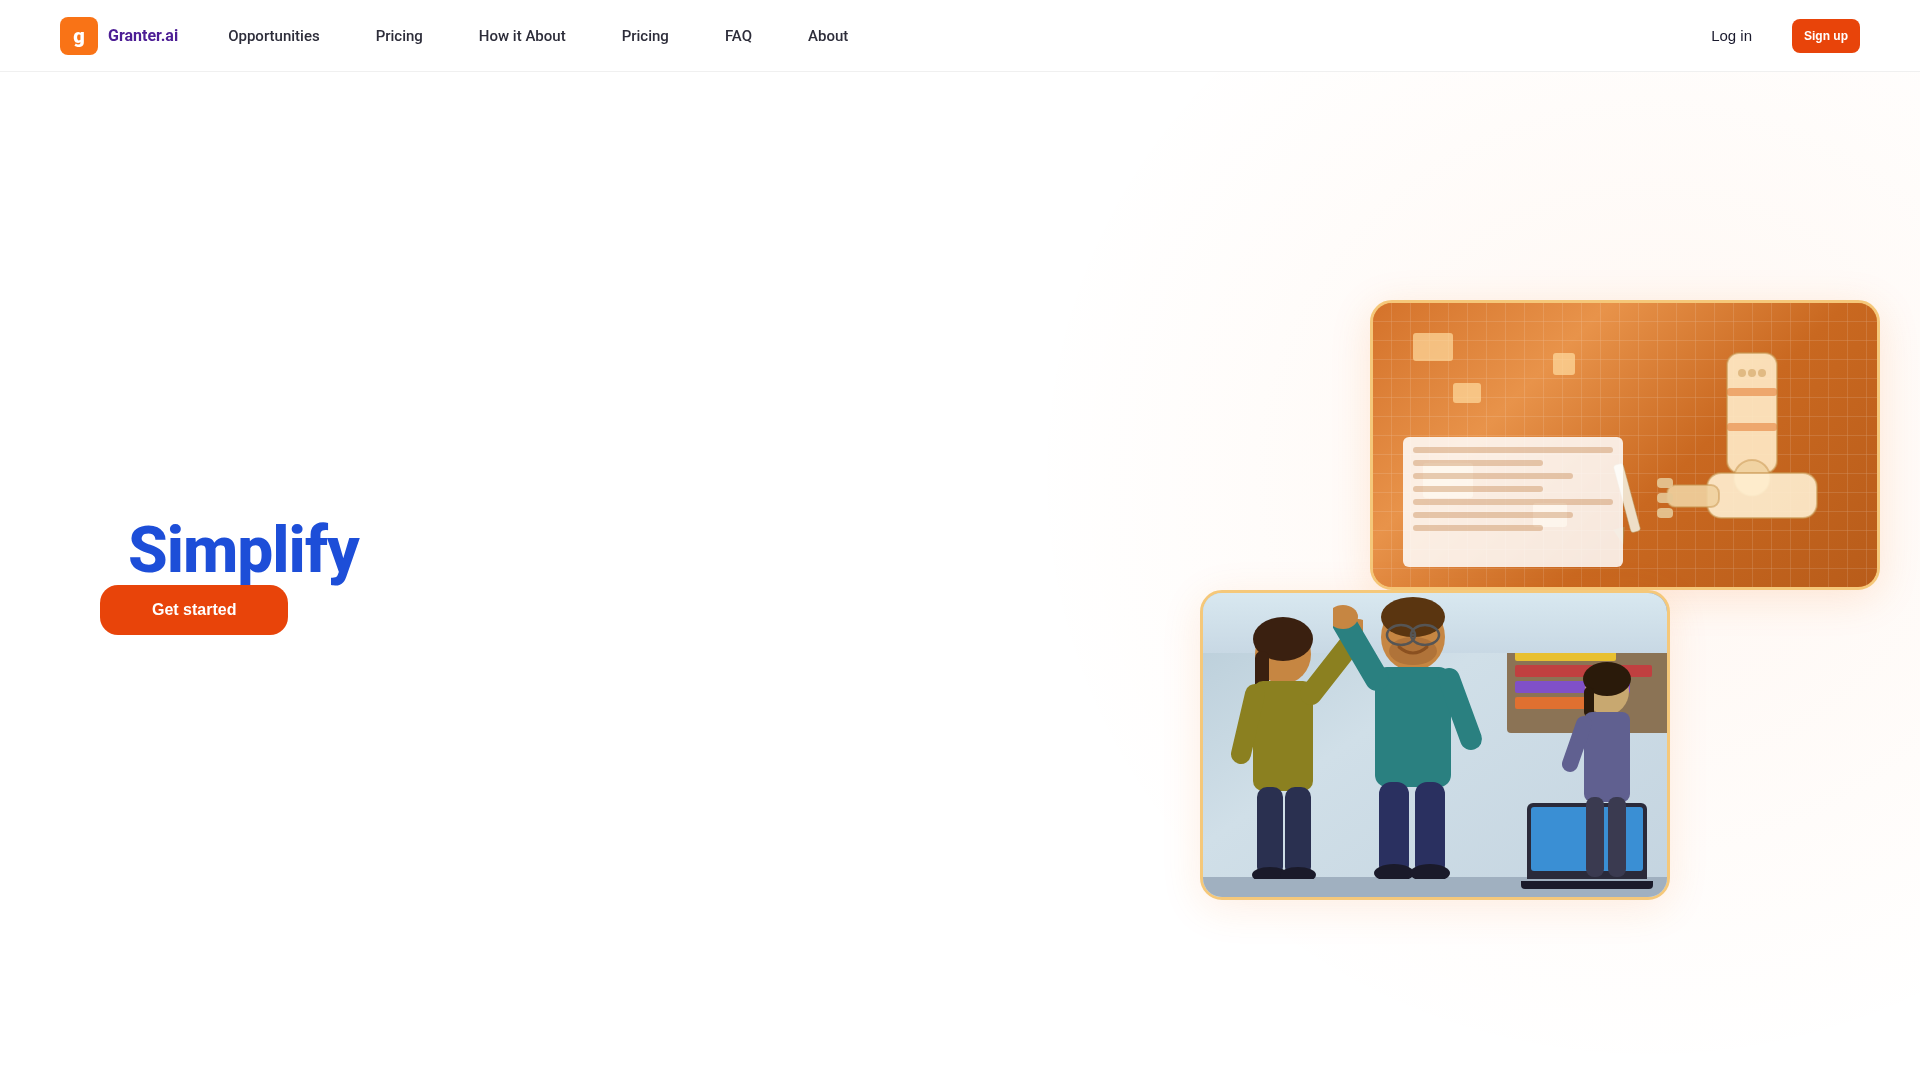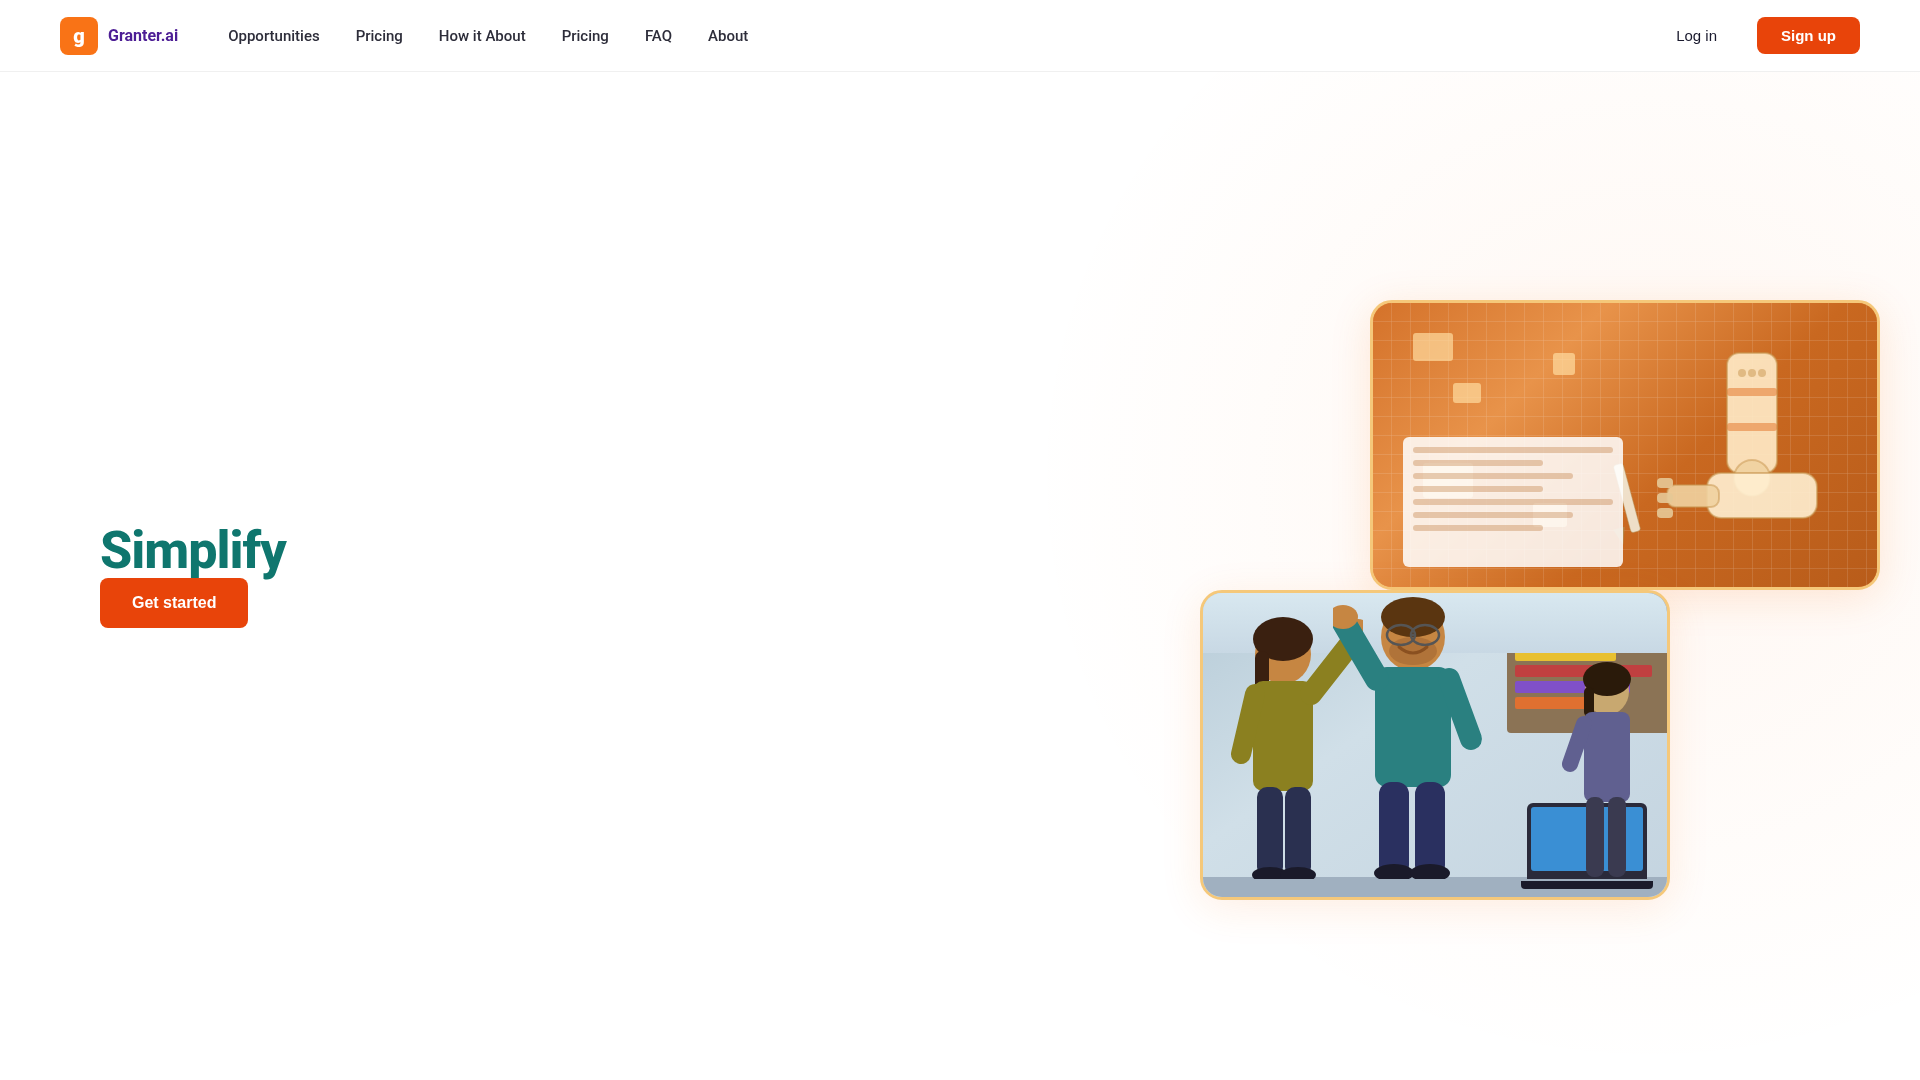--- a/index.html
+++ b/index.html
@@ -42,21 +42,21 @@
       color: white;
     }
     .logo-text {
       font-size: 16px;
       font-weight: 700;
       color: #4c1d95;
     }
     .nav-links {
       display: flex;
       align-items: center;
-      gap: 36px;
+      gap: 56px;
       flex: 1;
     }
     .nav-link {
       font-size: 15px;
       color: #2d2d3a;
       text-decoration: none;
       font-weight: 500;
       cursor: pointer;
     }
     .nav-right {
@@ -70,67 +70,68 @@
       font-weight: 500;
       cursor: pointer;
       background: none;
       border: none;
     }
     .btn-signup {
       background: #e8440a;
       color: white;
       border: none;
       border-radius: 8px;
-      padding: 10px 24px;
-      font-size: 15px;
+      padding: 10px 12px;
+      font-size: 12px;
       font-weight: 600;
       cursor: pointer;
     }
 
     
     .hero {
       display: flex;
       align-items: center;
       padding: 0 100px 0 100px;
       height: calc(1080px - 72px);
       position: relative;
       overflow: hidden;
     }
     .hero-left {
       flex: 0 0 620px;
       z-index: 5;
     }
     .hero-title-simplify {
-      font-size: 52px;
+      font-size: 64px;
       font-weight: 800;
-      color: #0f766e;
+      color: #1d4ed8;
       line-height: 1.05;
       letter-spacing: -1px;
+      margin-left: 28px;
     }
     .hero-title-main {
       font-size: 80px;
       font-weight: 800;
       color: #1a1a2e;
       line-height: 1.05;
       letter-spacing: -1px;
       margin-bottom: 32px;
     }
     .hero-description {
       font-size: 17px;
       color: #4a4a5a;
       line-height: 1.65;
       max-width: 520px;
       margin-bottom: 44px;
     }
     .btn-get-started {
       background: #e8440a;
       color: white;
       border: none;
-      border-radius: 8px;
-      padding: 16px 32px;
+      border-radius: 18px;
+      padding: 16px 52px;
       font-size: 16px;
       font-weight: 700;
       cursor: pointer;
     }
 
     
     .hero-images {
       position: absolute;
       right: 40px;
       top: 50%;

